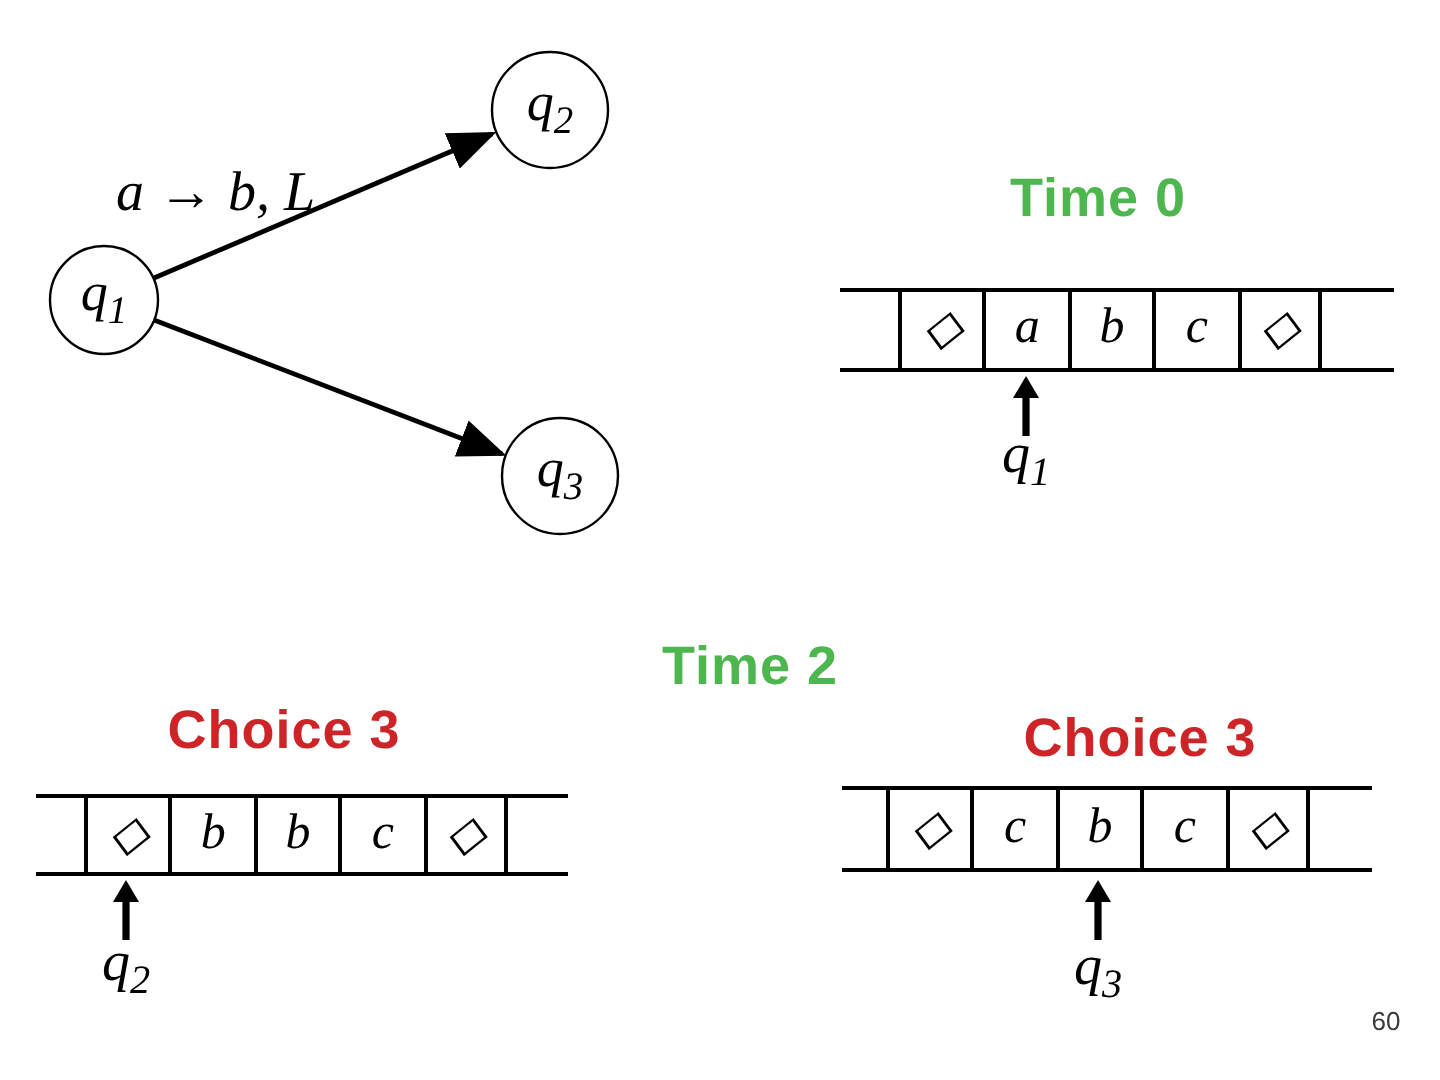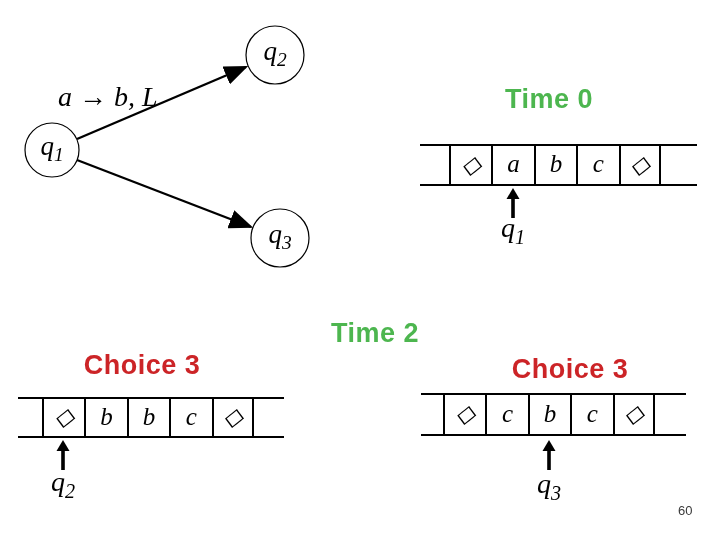--- a/index.html
+++ b/index.html
@@ -88,21 +88,21 @@
     white-space: nowrap;
   }
 
   
   .page-number {
     position: absolute;
     left: 678px; top: 503px;
     width: 30px;
     font-size: 13px;
     color: #3a3a3a;
-    text-align: left;
+    text-align: center;
   }
 </style>
 </head>
 <body>
 
 <div class="slide">
 
   <svg class="diagram-svg" width="360" height="290" viewBox="0 0 360 290">
     <defs>
       <marker id="arrowhead" markerWidth="10" markerHeight="8" refX="9" refY="4" orient="auto">

